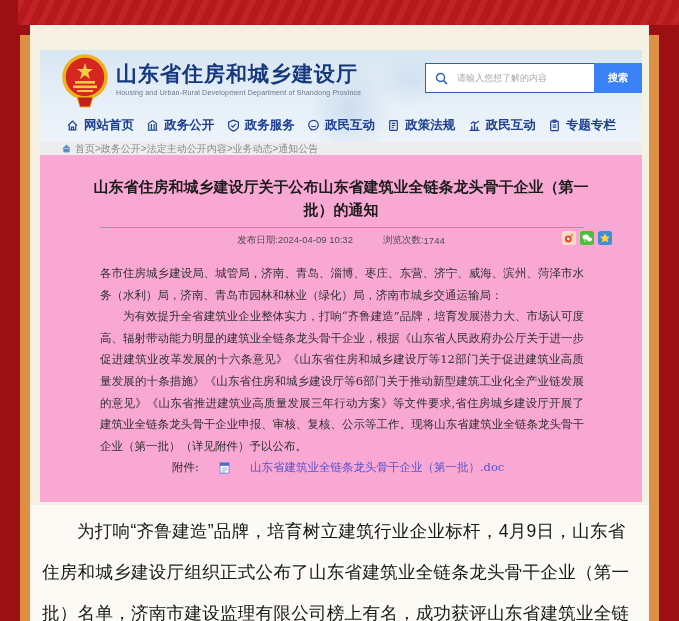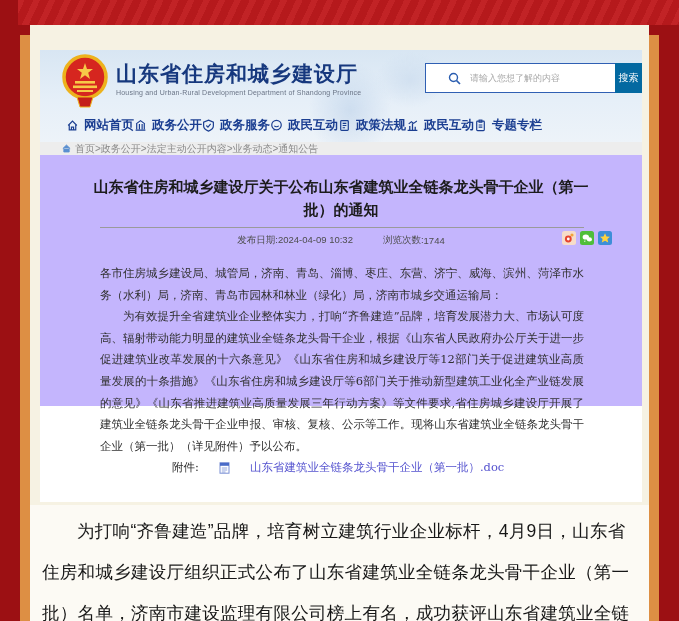--- a/index.html
+++ b/index.html
@@ -17,35 +17,35 @@
   .site-header{position:absolute;left:0;top:0;width:602px;height:92px;
     background:linear-gradient(180deg,#d8e6f3 0%,#e6eff8 55%,#edf3f9 100%);}
   .header-art{position:absolute;left:250px;top:0;width:160px;height:92px;opacity:.55;pointer-events:none;
     background:radial-gradient(60px 70px at 60px 60px,#b9cfe8 0%,rgba(185,207,232,0) 70%),
                radial-gradient(50px 40px at 120px 30px,#c6d8ec 0%,rgba(198,216,236,0) 70%);}
   .emblem{position:absolute;left:22px;top:4px;}
   .dept{position:absolute;left:76px;top:12px;}
   .dept-cn{font-size:21px;font-weight:bold;color:#16387e;letter-spacing:1px;line-height:24px;}
   .dept-en{font-size:7px;color:#6a7486;margin-top:3px;letter-spacing:.2px;}
   .search{position:absolute;left:385px;top:13px;width:217px;height:30px;background:#fff;
-    border:1px solid #2f5fb3;box-sizing:border-box;display:flex;align-items:center;padding-left:13px;}
+    border:1px solid #2f5fb3;box-sizing:border-box;display:flex;align-items:center;}
   .search .mag{margin:0 7px 0 9px;flex:0 0 auto;}
   .search input{border:0;outline:0;flex:1 1 auto;min-width:0;font-size:9px;color:#333;background:transparent;}
   .search input::placeholder{color:#a9a9a9;}
-  .search-btn{flex:0 0 auto;width:27px;height:30px;margin:-1px -1px -1px 0;background:#0369a1;color:#fff;
-    font-size:10px;font-weight:normal;border:0;display:flex;align-items:center;justify-content:center;cursor:pointer;padding:0;}
+  .search-btn{flex:0 0 auto;width:48px;height:30px;margin:-1px -1px -1px 0;background:#3b82f6;color:#fff;
+    font-size:10px;font-weight:bold;border:0;display:flex;align-items:center;justify-content:center;cursor:pointer;padding:0;}
   .nav{position:absolute;left:0;top:58px;width:602px;height:34px;display:flex;align-items:center;
-    justify-content:flex-start;padding:0 26px;box-sizing:border-box;}
+    justify-content:space-between;padding:0 26px;box-sizing:border-box;}
   .nav-item{display:flex;align-items:center;gap:5px;cursor:pointer;}
   .nav-item span{font-size:12.5px;font-weight:bold;color:#1b3e91;white-space:nowrap;}
   .breadcrumb{position:absolute;left:0;top:92px;width:602px;height:13px;background:#ededed;
     display:flex;align-items:center;padding-left:22px;box-sizing:border-box;gap:4px;}
   .breadcrumb span{font-size:10px;color:#8a8a8a;}
 
-  .article{position:absolute;left:0;top:105px;width:602px;height:251px;background:#c4b5fd;}
+  .article{position:absolute;left:0;top:105px;width:602px;height:347px;background:#f9a8d4;}
   .art-title{margin:20px auto 0;width:500px;text-align:center;font-size:15px;line-height:23px;
     font-weight:bold;color:#1c1c1c;}
   .divider{position:absolute;left:60px;top:72px;width:484px;height:0;border-top:1px solid #9a9a9a;}
   .meta{position:absolute;left:0;top:77px;width:602px;height:16px;display:flex;align-items:center;
     justify-content:center;gap:0;font-size:9.5px;color:#4d4d4d;}
   .meta .gap{width:30px;}
   .share{position:absolute;right:30px;top:76px;display:flex;gap:4px;}
   .share svg{display:block;cursor:pointer;}
   .body-text{position:absolute;left:60px;top:100px;width:484px;font-family:"DejaVu Serif","Liberation Serif",serif;
     font-size:11.5px;line-height:21.6px;color:#303030;text-align:justify;margin-top:8px;}

